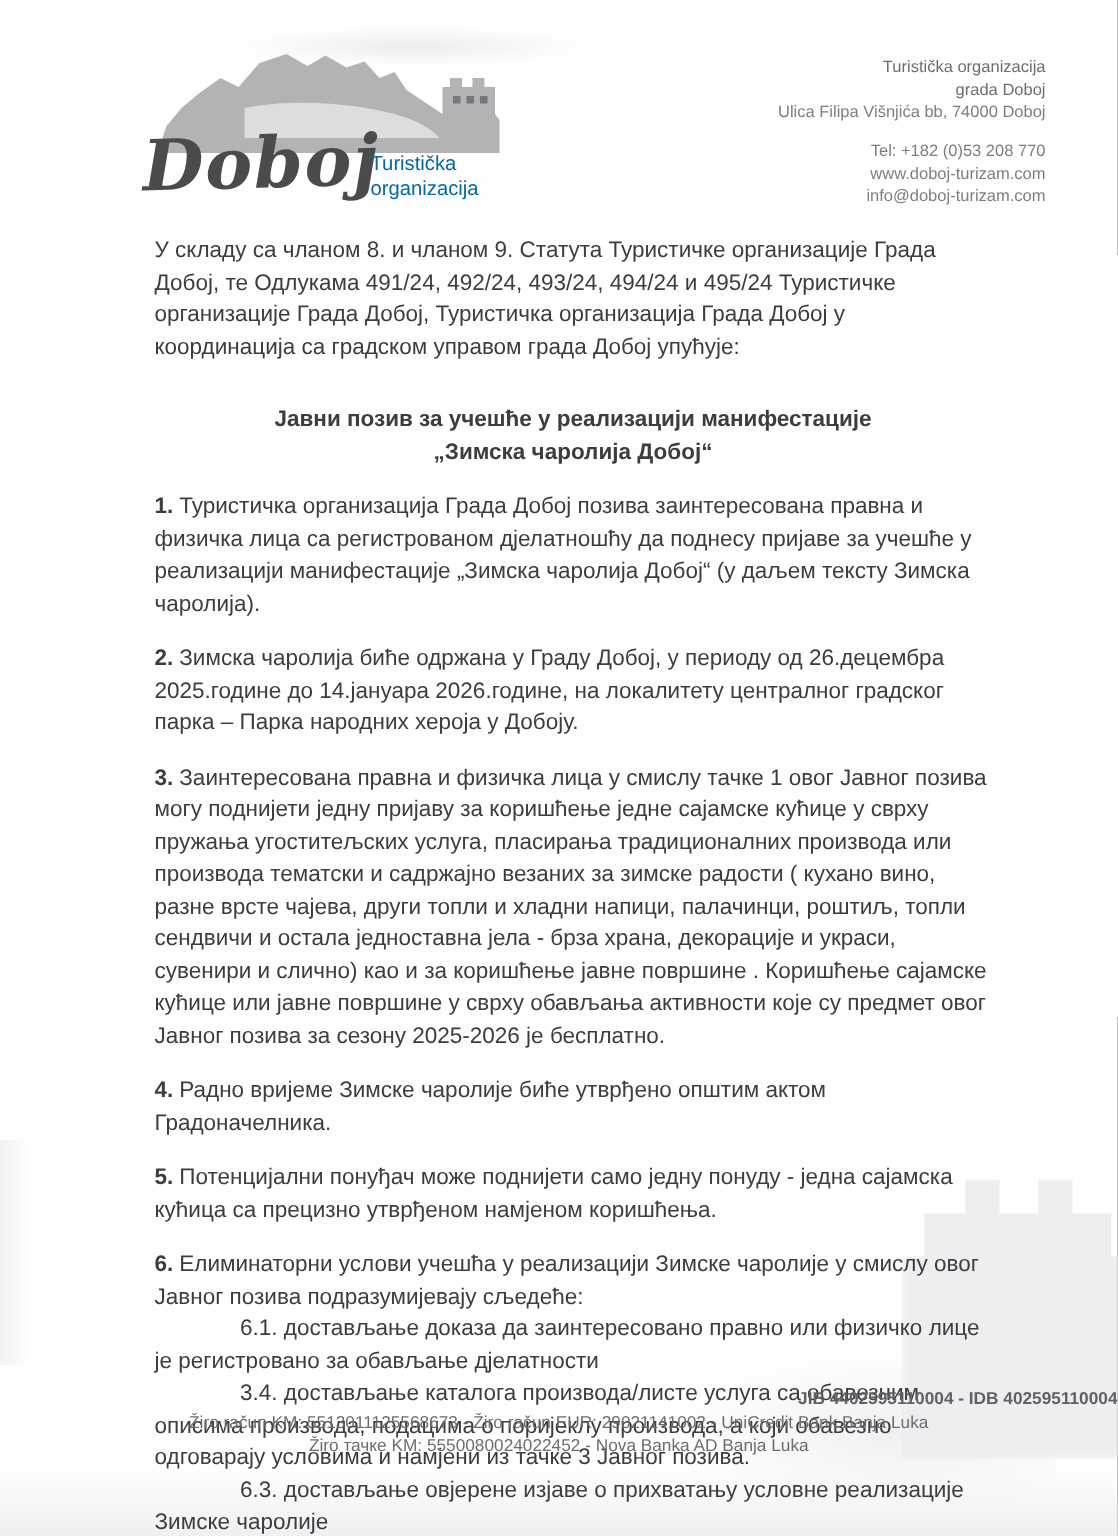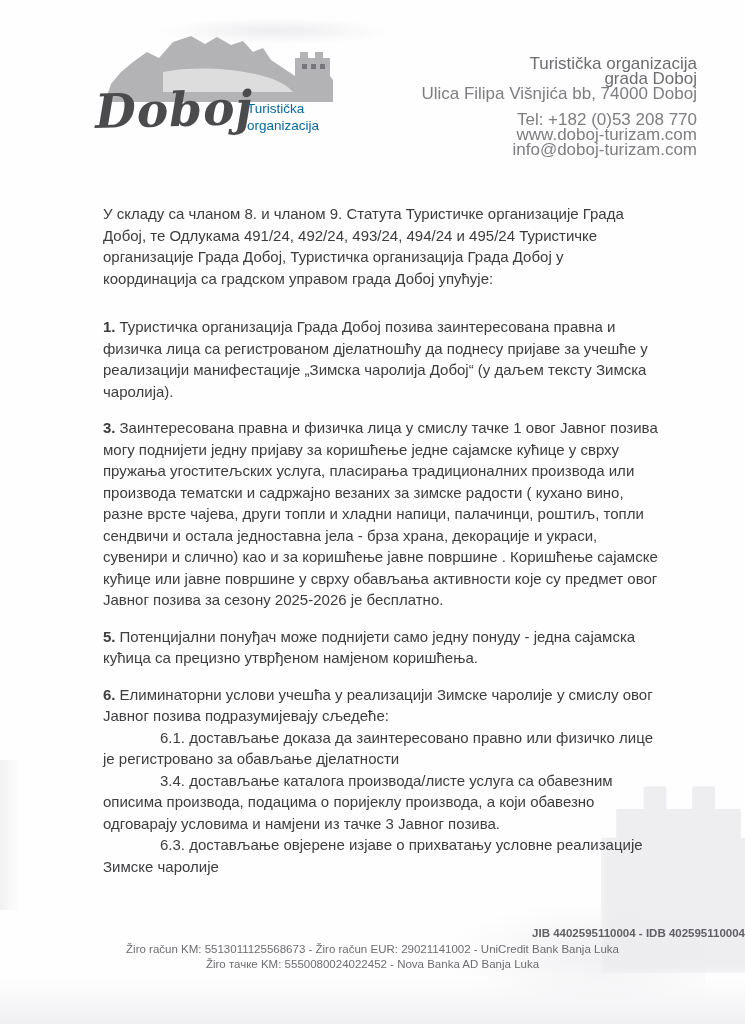--- a/index.html
+++ b/index.html
@@ -42,29 +42,29 @@
     position:absolute;left:0px;top:58px;
     font-family:"DejaVu Serif",serif;font-style:italic;font-weight:700;
     font-size:47px;color:#4b4b4e;letter-spacing:1px;line-height:1;
     transform:rotate(-1.5deg);
   }
   .tagline{
     position:absolute;left:152px;top:72px;
     font-size:13.5px;font-weight:400;color:#0369a1;line-height:17px;
   }
   .contact{
-    position:absolute;top:56px;right:48px;text-align:right;
-    font-size:17px;line-height:15px;color:#7e7e82;margin-left:47px;
+    position:absolute;top:38px;right:48px;text-align:right;
+    font-size:11px;line-height:15px;color:#7e7e82;margin-left:47px;
   }
   .contact .org{color:#6d6d71;}
   .contact .group2{margin-top:11px;}
   
   .content{
     position:absolute;left:103px;top:156px;width:558px;
-    font-size:15px;line-height:21.5px;margin-top:47px;
+    font-size:15px;line-height:21.5px;
   }
   .content p{margin:0;}
   .intro{margin-bottom:27px !important;}
   .doc-title{
     text-align:center;font-weight:700;margin-bottom:15px !important;
   }
   .para{margin-bottom:15px !important;}
   .para .num{font-weight:700;margin-right:4px;}
   .para-last{margin-bottom:0 !important;}
   .sub{text-indent:57px;}
@@ -107,26 +107,29 @@
     <div>Ulica Filipa Višnjića bb, 74000 Doboj</div>
     <div class="group2">Tel: +182 (0)53 208 770</div>
     <div>www.doboj-turizam.com</div>
     <div>info@doboj-turizam.com</div>
   </div>
 
   <div class="content">
 
     <p class="intro">У складу са чланом 8. и чланом 9. Статута Туристичке организације Града Добој, те Одлукама 491/24, 492/24, 493/24, 494/24 и 495/24 Туристичке организације Града Добој, Туристичка организација Града Добој у координација са градском управом града Добој упућује:</p>
 
+    <p class="doc-title"><span>Јавни позив за учешће у реализацији манифестације</span><br><span>„Зимска чаролија Добој“</span></p>
 
     <p class="para"><b class="num">1.</b><span>Туристичка организација Града Добој позива заинтересована правна и физичка лица са регистрованом дјелатношћу да поднесу пријаве за учешће у реализацији манифестације „Зимска чаролија Добој“ (у даљем тексту Зимска чаролија).</span></p>
 
+    <p class="para"><b class="num">2.</b><span>Зимска чаролија биће одржана у Граду Добој, у периоду од 26.децембра 2025.године до 14.јануара 2026.године, на локалитету централног градског парка – Парка народних хероја у Добоју.</span></p>
 
     <p class="para"><b class="num">3.</b><span>Заинтересована правна и физичка лица у смислу тачке 1 овог Јавног позива могу поднијети једну пријаву за коришћење једне сајамске кућице у сврху пружања угоститељских услуга, пласирања традиционалних производа или производа тематски и садржајно везаних за зимске радости ( кухано вино, разне врсте чајева, други топли и хладни напици, палачинци, роштиљ, топли сендвичи и остала једноставна јела - брза храна, декорације и украси, сувенири и слично) као и за коришћење јавне површине . Коришћење сајамске кућице или јавне површине у сврху обављања активности које су предмет овог Јавног позива за сезону 2025-2026 је бесплатно.</span></p>
 
+    <p class="para"><b class="num">4.</b><span>Радно вријеме Зимске чаролије биће утврђено општим актом Градоначелника.</span></p>
 
     <p class="para"><b class="num">5.</b><span>Потенцијални понуђач може поднијети само једну понуду - једна сајамска кућица са прецизно утврђеном намјеном коришћења.</span></p>
 
     <p class="para para-last"><b class="num">6.</b><span>Елиминаторни услови учешћа у реализацији Зимске чаролије у смислу овог Јавног позива подразумијевају сљедеће:</span></p>
 
     <p class="sub"><span>6.1.</span><span> достављање доказа да заинтересовано правно или физичко лице је регистровано за обављање дјелатности</span></p>
 
     <p class="sub"><span>3.4.</span><span> достављање каталога производа/листе услуга са обавезним описима производа, подацима о поријеклу производа, а који обавезно одговарају условима и намјени из тачке 3 Јавног позива.</span></p>
 
     <p class="sub"><span>6.3.</span><span> достављање овјерене изјаве о прихватању условне реализације Зимске чаролије</span></p>

